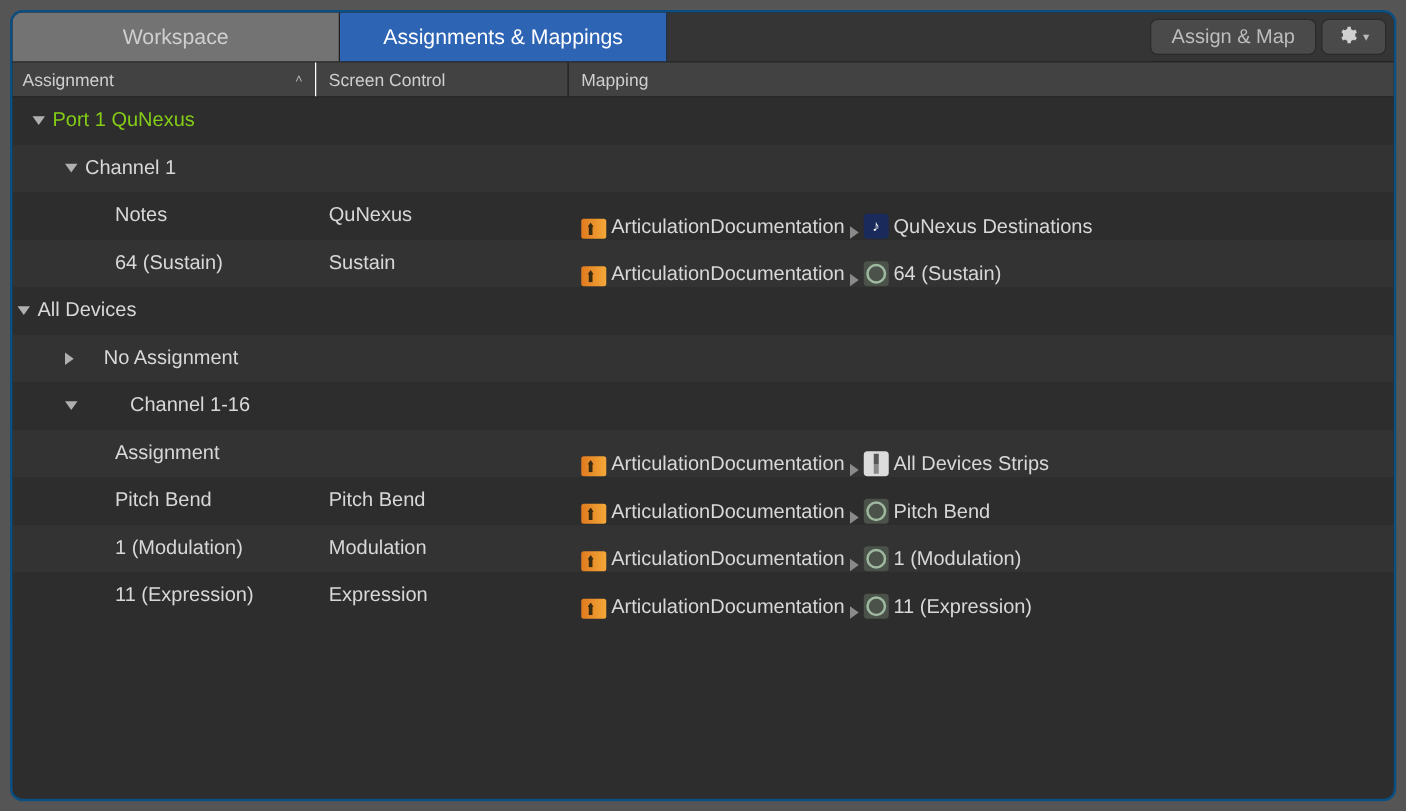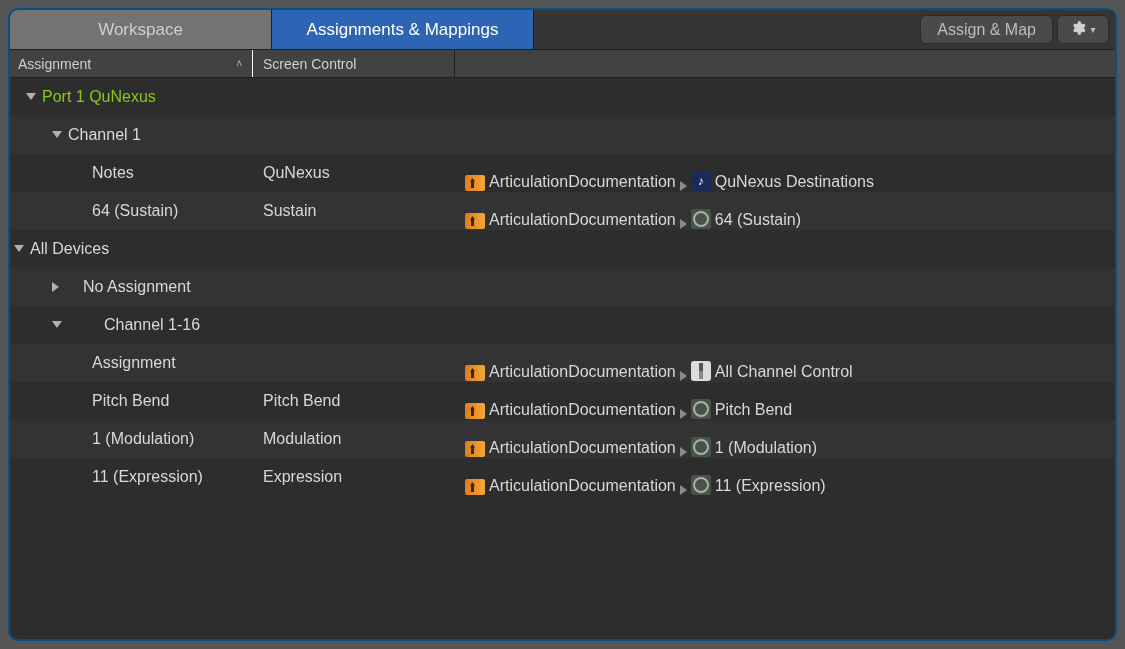--- a/index.html
+++ b/index.html
@@ -243,20 +243,23 @@
   </div>
 
   <div class="colheader">
     <div class="col-a">
       <span>Assignment</span>
       <span class="sort">˄</span>
     </div>
     <div class="col-b">
       <span>Screen Control</span>
     </div>
+    <div class="col-c">
+      <span>Mapping</span>
+    </div>
   </div>
 
   <div class="tbody" id="tbody">
       <div class="row norm">
         <div class="col-a" style="padding-left: 16px;">
           <span class="disclosure down"></span>
           <span class="lbl-a dim">Port 1 QuNexus</span>
         </div>
         <div class="col-b"></div>
         <div class="col-c"></div>
@@ -326,21 +329,21 @@
       <div class="row alt">
         <div class="col-a" style="padding-left: 82px;">
           <span class="lbl-a">Assignment</span>
         </div>
         <div class="col-b"></div>
         <div class="col-c">
           <span class="folder-icon"></span>
           <span class="map-txt">ArticulationDocumentation</span>
           <span class="chain-arrow"></span>
           <span class="dest-icon strip"></span>
-          <span class="map-txt">All Channel Control</span>
+          <span class="map-txt">All Devices Strips</span>
         </div>
       </div>
       <div class="row norm">
         <div class="col-a" style="padding-left: 82px;">
           <span class="lbl-a">Pitch Bend</span>
         </div>
         <div class="col-b">
           <span>Pitch Bend</span>
         </div>
         <div class="col-c">

